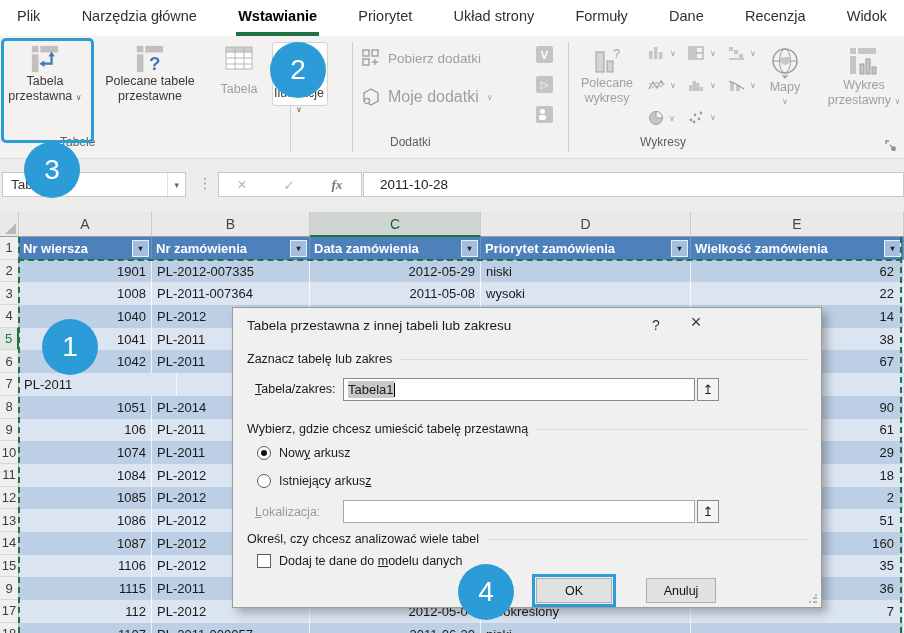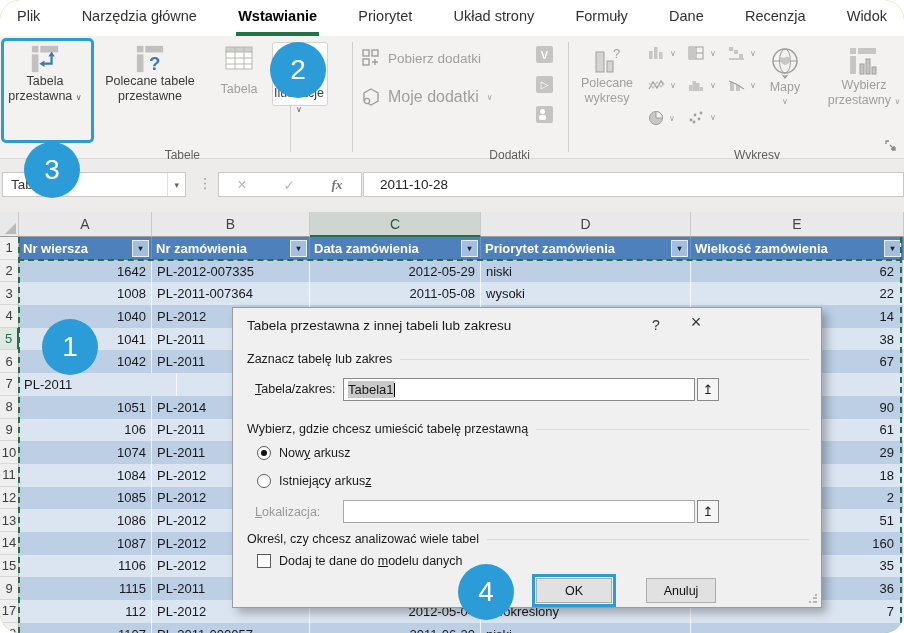--- a/index.html
+++ b/index.html
@@ -1,30 +1,30 @@
 <!DOCTYPE html>
 <html><head>
 <meta charset="utf-8">
 <style>
   html,body{margin:0;padding:0;background:#fff;}
   #app{position:relative;width:904px;height:633px;overflow:hidden;
-       font-family:"Liberation Sans",sans-serif;color:#1a1a1a;background:#84cc16;border-radius:20px;}
+       font-family:"Liberation Sans",sans-serif;color:#1a1a1a;background:#84cc16;}
   .abs{position:absolute;}
 
   
   #tabbar{left:0;top:0;width:904px;height:36px;background:#fff;display:flex;
           justify-content:space-between;align-items:stretch;padding:0 15px;box-sizing:border-box;}
   .tab{display:flex;align-items:center;font-size:14.5px;color:#323130;padding:0 2px;
        border-bottom:4px solid transparent;box-sizing:border-box;white-space:nowrap;}
   .tab.active{font-weight:700;border-bottom-color:#217346;color:#000;}
 
   
   #ribbon{left:0;top:36px;width:904px;height:123px;background:#F3F2F1;border-bottom:1px solid #DADADA;box-sizing:border-box;}
   .gsep{position:absolute;top:6px;width:1px;height:110px;background:#D2D0CE;}
-  .glabel{position:absolute;top:112px;font-size:12px;color:#605E5C;text-align:right;}
+  .glabel{position:absolute;top:99px;font-size:12px;color:#605E5C;text-align:left;}
   .rbtn-label{font-size:12.5px;color:#3B3A39;text-align:center;line-height:15px;}
   .dis{color:#A19F9D !important;}
   .caret{font-size:8px;color:#605E5C;}
   .caret.dis{color:#A19F9D;}
   .bigbtn{position:absolute;display:flex;flex-direction:column;align-items:center;}
   .annot-box{position:absolute;border:3px solid #2B9CD8;border-radius:5px;pointer-events:none;z-index:40;}
 
   
   #fbar{left:0;top:159px;width:904px;height:53px;background:#EDECEB;}
   .fbox{position:absolute;background:#fff;border:1px solid #C8C8C8;box-sizing:border-box;height:25px;top:13px;
@@ -307,21 +307,21 @@
     <div class="bigbtn" style="left:826px;top:10px;width:76px;">
       <svg width="32" height="32" viewBox="0 0 32 32">
         <rect x="2" y="2" width="6" height="6" fill="#C8C6C4"></rect>
         <rect x="10" y="2" width="18" height="6" fill="#C8C6C4"></rect>
         <rect x="2" y="10" width="6" height="18" fill="#C8C6C4"></rect>
         <rect x="12" y="18" width="4" height="10" fill="#C8C6C4" stroke="#A19F9D"></rect>
         <rect x="18" y="13" width="4" height="15" fill="#C8C6C4" stroke="#A19F9D"></rect>
         <rect x="24" y="21" width="4" height="7" fill="#C8C6C4" stroke="#A19F9D"></rect>
       </svg>
       <div class="rbtn-label dis">
-        <div>Wybierz</div>
+        <div>Wykres</div>
         <div><span>przestawny</span> <span class="caret dis">∨</span></div>
       </div>
     </div>
 
     <div class="glabel" style="left:640px;width:140px;">Wykresy</div>
     <svg class="abs" style="left:884px;top:103px;" width="13" height="13" viewBox="0 0 13 13">
       <path d="M2 5 V2 H5 M8 11 H11 V8" fill="none" stroke="#8A8886" stroke-width="1.3"></path>
       <path d="M6 6 l4 4 M10 7 v3 h-3" fill="none" stroke="#8A8886" stroke-width="1.3"></path>
     </svg>
   </div>
@@ -373,21 +373,21 @@
       </div>
     <div class="hcell cw-e">
         <span>Wielkość zamówienia</span>
         <span class="fbtn">▾</span>
       </div>
   </div>
 
   <div id="rows" class="abs">
       <div class="srow bd">
         <div class="rn cw-num">2</div>
-        <div class="c cw-a ar">1642</div>
+        <div class="c cw-a ar">1901</div>
         <div class="c cw-b al">PL-2012-007335</div>
         <div class="c cw-c ar">2012-05-29</div>
         <div class="c cw-d al">niski</div>
         <div class="c cw-e ar pr8">62</div>
       </div>
       <div class="srow bl">
         <div class="rn cw-num">3</div>
         <div class="c cw-a ar">1008</div>
         <div class="c cw-b al">PL-2011-007364</div>
         <div class="c cw-c ar">2011-05-08</div>

